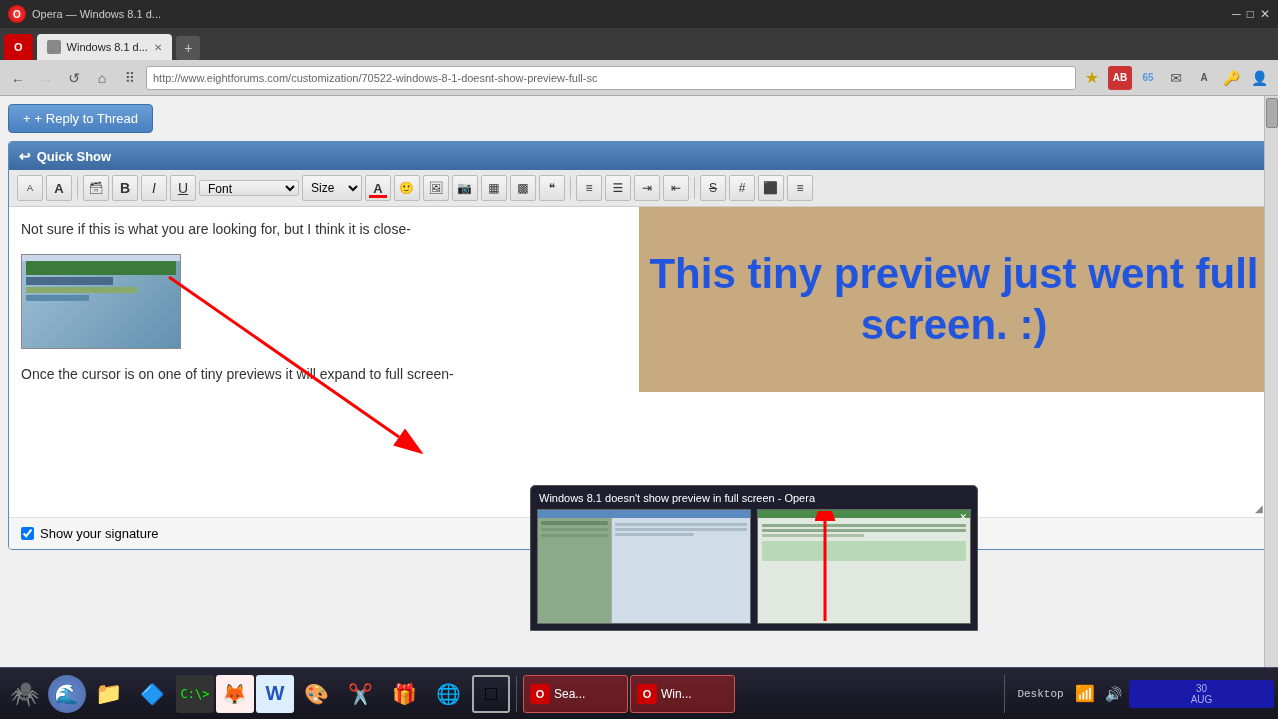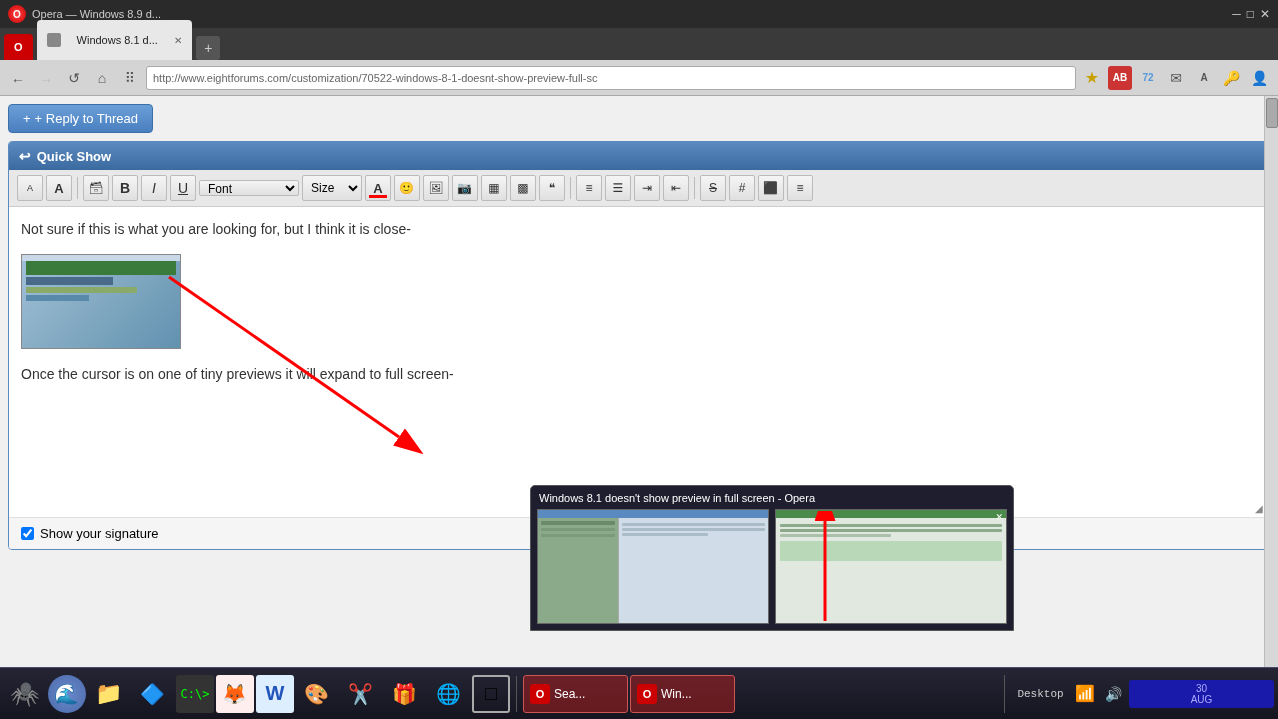--- a/index.html
+++ b/index.html
@@ -32,29 +32,29 @@
 
     .tab-bar {
       background: #3a3a3a;
       height: 32px;
       display: flex;
       align-items: flex-end;
       padding: 0 4px;
     }
 
     .tab {
-      height: 40px;
+      height: 26px;
       padding: 0 10px;
       display: flex;
       align-items: center;
       font-size: 11px;
       color: #ccc;
       background: #5a5a5a;
       border-radius: 4px 4px 0 0;
-      gap: 16px;
+      gap: 6px;
       min-width: 120px;
       max-width: 180px;
     }
     .tab.active {
       background: #e8e8e8;
       color: #222;
     }
     .tab-opera {
       background: #cc0000;
       color: white;
@@ -417,21 +417,21 @@
     }
 
   </style>
 </head>
 <body>
 
 <div class="browser-frame">
 
   <div class="title-bar">
     <div class="opera-logo">O</div>
-    <span style="color:#ccc; font-size:11px;">Opera — Windows 8.9 d...</span>
+    <span style="color:#ccc; font-size:11px;">Opera — Windows 8.1 d...</span>
     <div style="margin-left:auto; display:flex; gap:6px;">
       <div style="color:#ccc; font-size:12px; cursor:pointer;">─</div>
       <div style="color:#ccc; font-size:12px; cursor:pointer;">□</div>
       <div style="color:#ccc; font-size:12px; cursor:pointer;">✕</div>
     </div>
   </div>
 
   <div class="tab-bar">
     <div class="tab-opera">
       <span>O</span>
@@ -450,21 +450,21 @@
     <button class="nav-btn">↺</button>
     <button class="nav-btn">⌂</button>
 
     <button class="nav-btn">⠿</button>
     <div style="display:flex; align-items:center; flex:1; background:white; border:1px solid #aaa; border-radius:3px; height:24px; padding:0 6px;">
       <span style="color:#666; font-size:11px;">http://www.eightforums.com/customization/70522-windows-8-1-doesnt-show-preview-full-sc</span>
     </div>
 
     <button class="nav-btn" style="font-size:16px; color:#c8a000;">★</button>
     <button class="nav-btn" style="background:#cc3333; color:white; border-radius:3px; font-size:10px; font-weight:bold;">AB</button>
-    <button class="nav-btn" style="font-size:10px; font-weight:bold; color:#5599dd;">72</button>
+    <button class="nav-btn" style="font-size:10px; font-weight:bold; color:#5599dd;">65</button>
     <button class="nav-btn">✉</button>
     <button class="nav-btn" style="font-size:10px; font-weight:bold;">A</button>
     <button class="nav-btn">🔑</button>
     <button class="nav-btn">👤</button>
   </div>
 
   <div class="browser-content" style="position:relative;">
     <div class="page-wrapper">
 
       
@@ -546,20 +546,23 @@
                 <polygon points="0 0, 10 3.5, 0 7" fill="red"></polygon>
               </marker>
             </defs>
             <line x1="10" y1="10" x2="240" y2="170" stroke="red" stroke-width="3" marker-end="url(#arrowhead1)"></line>
           </svg>
 
           
           <div class="editor-text" style="margin-top:6px; position:relative; z-index:5;">Once the cursor is on one of tiny previews it will expand to full screen-</div>
 
           
+          <div class="preview-overlay">
+            <div class="preview-text">This tiny preview just went full screen. :)</div>
+          </div>
 
           
           <div class="editor-resize">◢</div>
         </div>
 
         <div class="signature-area">
           <input type="checkbox" checked="" style="">
           <label>Show your signature</label>
         </div>
 
@@ -568,21 +571,21 @@
     </div>
 
     <div class="page-scroll-track">
       <div class="page-scroll-thumb"></div>
     </div>
 
   </div>
 
 </div>
 
-<div class="taskbar-preview-popup" style="position:absolute; bottom:88px; left:530px; z-index:200; background:#1e1e2e; border:1px solid #555; border-radius:5px 5px 0 0; padding:6px; width:484px;">
+<div class="taskbar-preview-popup" style="position:absolute; bottom:88px; left:530px; z-index:200; background:#1e1e2e; border:1px solid #555; border-radius:5px 5px 0 0; padding:6px; width:448px;">
   <div class="taskbar-preview-title" style="color:white; font-size:11px; margin-bottom:5px; white-space:nowrap; overflow:hidden; text-overflow:ellipsis;">Windows 8.1 doesn't show preview in full screen - Opera</div>
   <div class="taskbar-preview-thumbnails" style="display:flex; gap:6px;">
 
     <div class="taskbar-thumb" style="flex:1; height:115px; background:#d0dce8; border:1px solid #666; position:relative; overflow:hidden;">
       <div style="background:#5a8abf; height:8px; width:100%;"></div>
       <div style="display:flex; height:calc(100% - 8px);">
         <div style="width:35%; background:#8aaa8a; border-right:1px solid #aaa;">
           <div style="margin:3px; background:#6a8a6a; height:4px; border-radius:1px;"></div>
           <div style="margin:3px; background:#7a9a7a; height:3px; border-radius:1px;"></div>
           <div style="margin:3px; background:#7a9a7a; height:3px; border-radius:1px;"></div>

